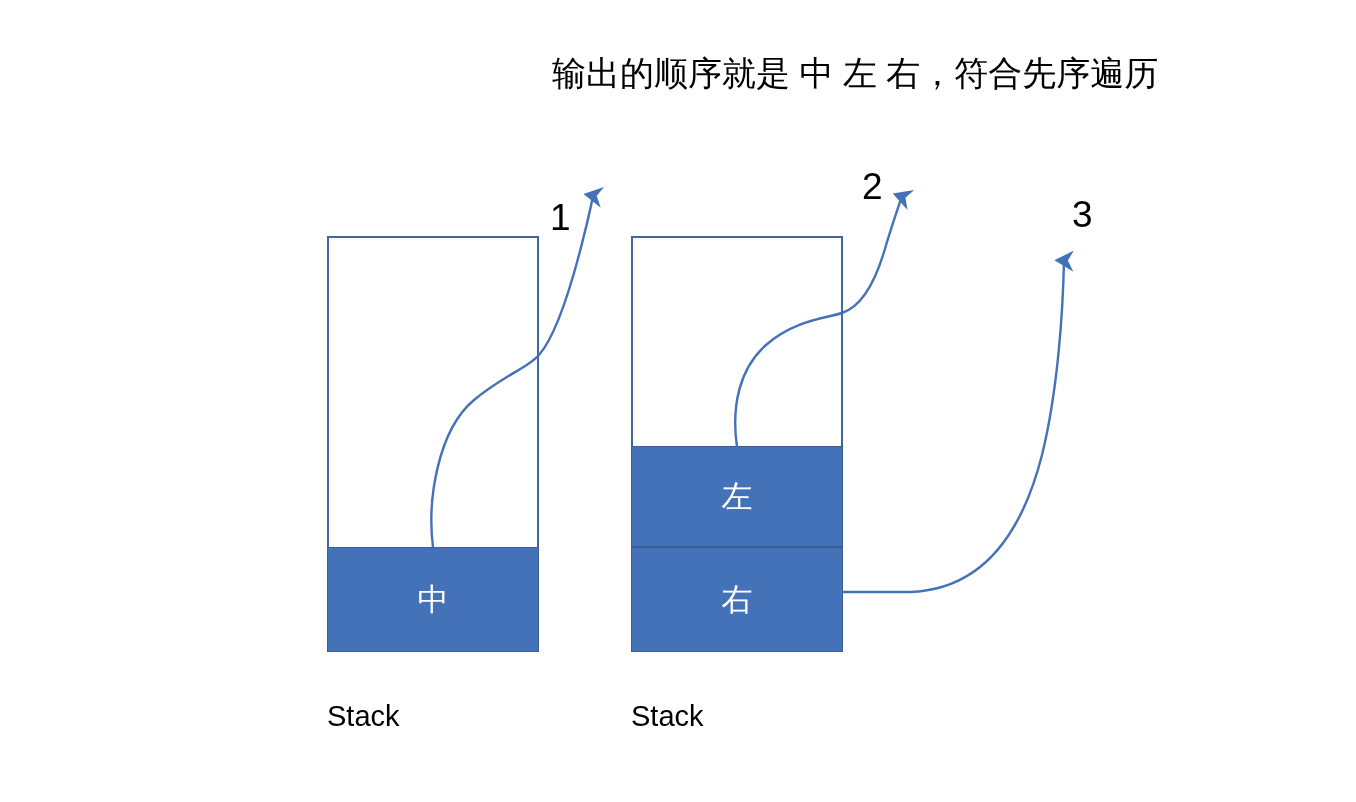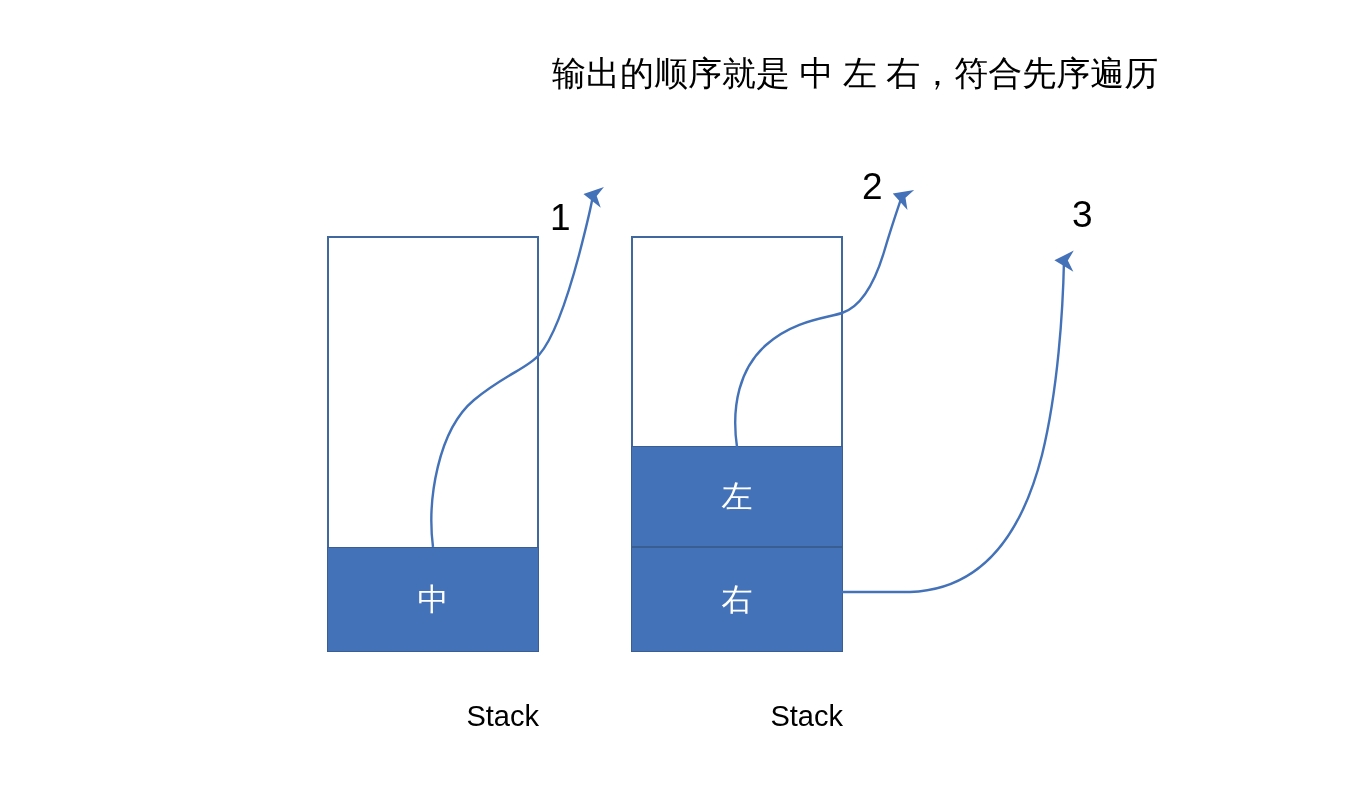--- a/index.html
+++ b/index.html
@@ -46,21 +46,21 @@
     border: 1px solid #3A5E91;
     color: #ffffff;
     font-size: 31px;
     display: flex;
     align-items: center;
     justify-content: center;
     font-family: "Liberation Sans", "DejaVu Sans", sans-serif;
   }
   .stack-caption {
     position: absolute;
-    text-align: right;
+    text-align: left;
     font-size: 29px;
     color: #000000;
     white-space: nowrap;
     font-family: "Liberation Sans", "DejaVu Sans", sans-serif;
   }
   .arrow-label {
     position: absolute;
     font-size: 37px;
     color: #000000;
     line-height: 1;

